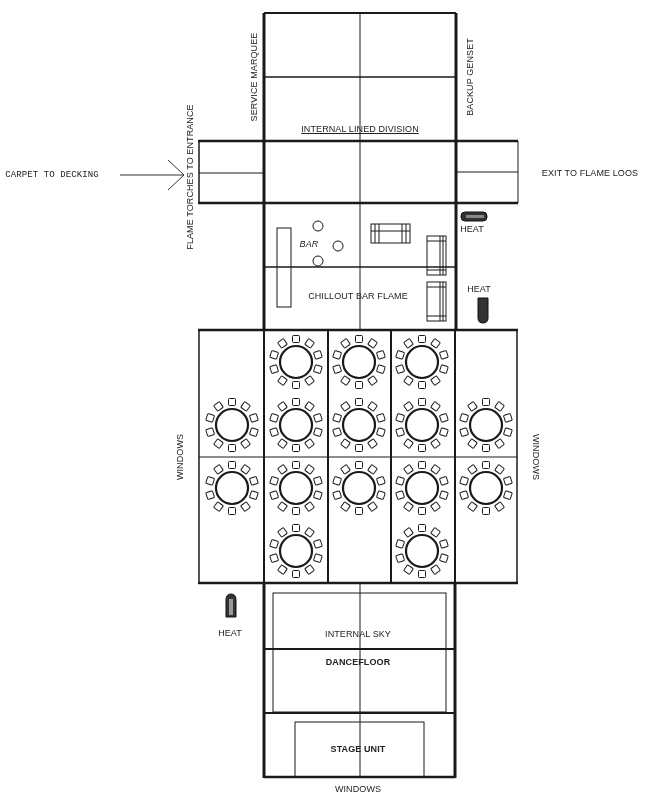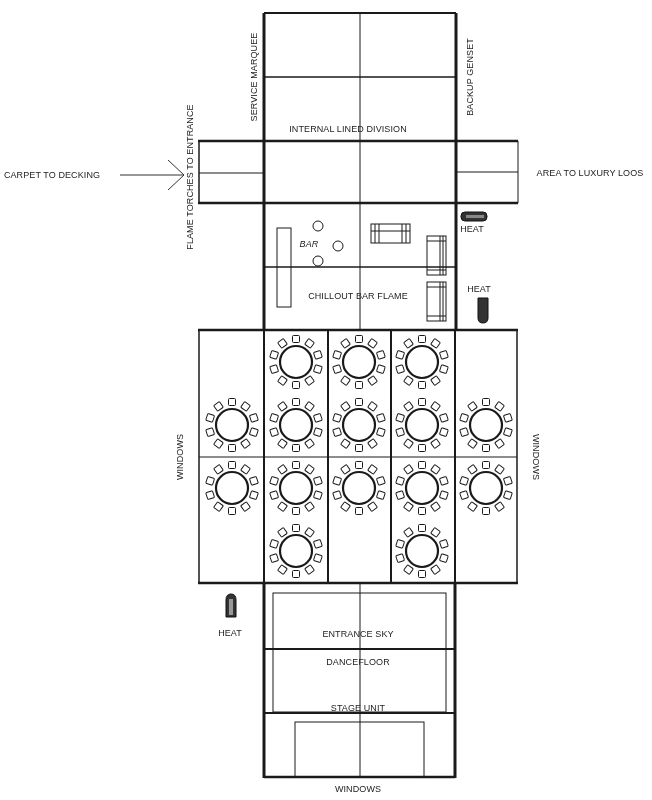--- a/index.html
+++ b/index.html
@@ -294,27 +294,27 @@
     <rect x="273" y="593" width="173" height="119" stroke-width="1"></rect>
     <line x1="264" y1="649" x2="455" y2="649" stroke-width="2"></line>
     <line x1="264" y1="713" x2="455" y2="713" stroke-width="2"></line>
     <line x1="360" y1="583" x2="360" y2="777" stroke-width="1"></line>
     <rect x="295" y="722" width="129" height="55" stroke-width="1"></rect>
   </g>
 </svg>
 
 <div class="lbl vert-up" style="left:254px;top:77px;">SERVICE MARQUEE</div>
 <div class="lbl vert-up" style="left:470px;top:77px;">BACKUP GENSET</div>
-<div class="lbl center" style="left:348px;top:129px;">INTERNAL LINED DIVISION</div>
-<div class="lbl center" style="left:52px;top:175px;">CARPET TO DECKING</div>
+<div class="lbl center" style="left:360px;top:129px;text-decoration:underline;">INTERNAL LINED DIVISION</div>
+<div class="lbl center" style="left:52px;top:175px;font-family:Liberation Mono, monospace;">CARPET TO DECKING</div>
 <div class="lbl vert-up" style="left:190px;top:177px;">FLAME TORCHES TO ENTRANCE</div>
-<div class="lbl center" style="left:590px;top:173px;">AREA TO LUXURY LOOS</div>
+<div class="lbl center" style="left:590px;top:173px;">EXIT TO FLAME LOOS</div>
 <div class="lbl center" style="left:472px;top:229px;">HEAT</div>
 <div class="lbl center" style="left:479px;top:289px;">HEAT</div>
 <div class="lbl center" style="left:309px;top:244px;font-style:italic;">BAR</div>
 <div class="lbl center" style="left:358px;top:296px;">CHILLOUT BAR FLAME</div>
 <div class="lbl vert-up" style="left:180px;top:457px;">WINDOWS</div>
 <div class="lbl vert-down" style="left:536px;top:457px;">WINDOWS</div>
 <div class="lbl center" style="left:230px;top:633px;">HEAT</div>
-<div class="lbl center" style="left:358px;top:634px;">ENTRANCE SKY</div>
-<div class="lbl center" style="left:358px;top:662px;">DANCEFLOOR</div>
-<div class="lbl center" style="left:358px;top:708px;">STAGE UNIT</div>
+<div class="lbl center" style="left:358px;top:634px;">INTERNAL SKY</div>
+<div class="lbl center" style="left:358px;top:662px;font-weight:bold;">DANCEFLOOR</div>
+<div class="lbl center" style="left:358px;top:749px;font-weight:bold;">STAGE UNIT</div>
 <div class="lbl center" style="left:358px;top:789px;">WINDOWS</div>
 
 </body></html>

